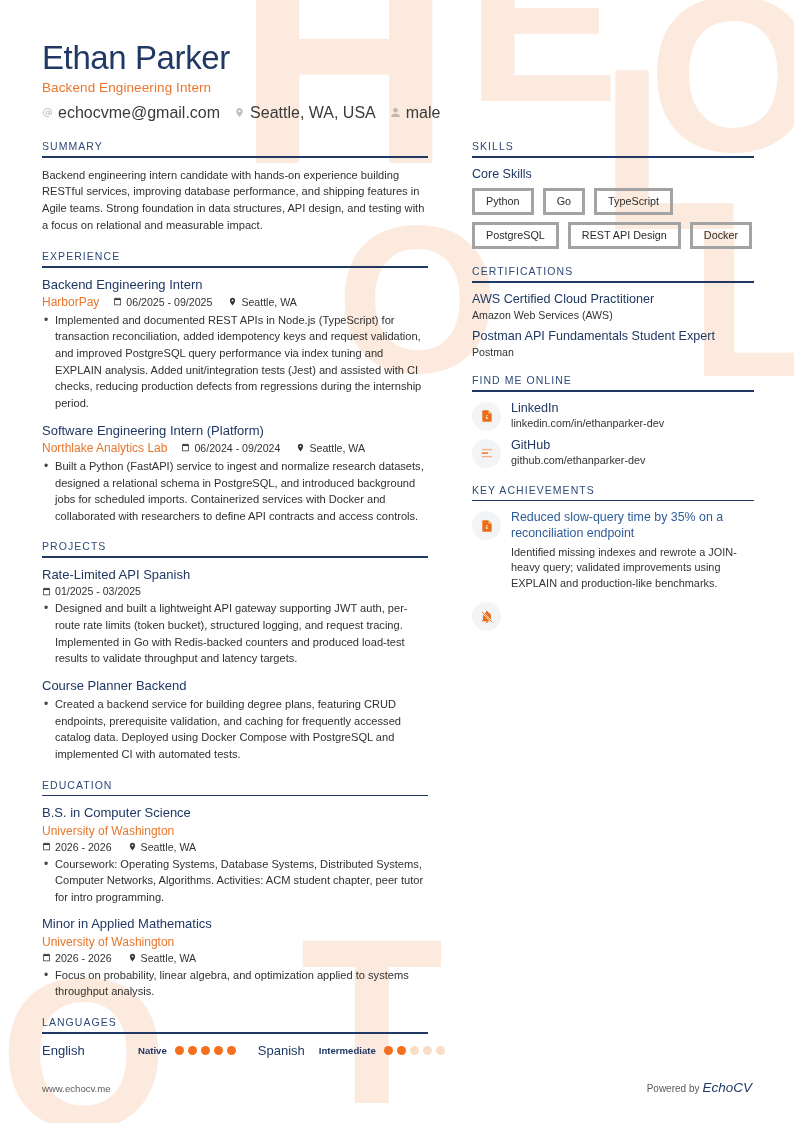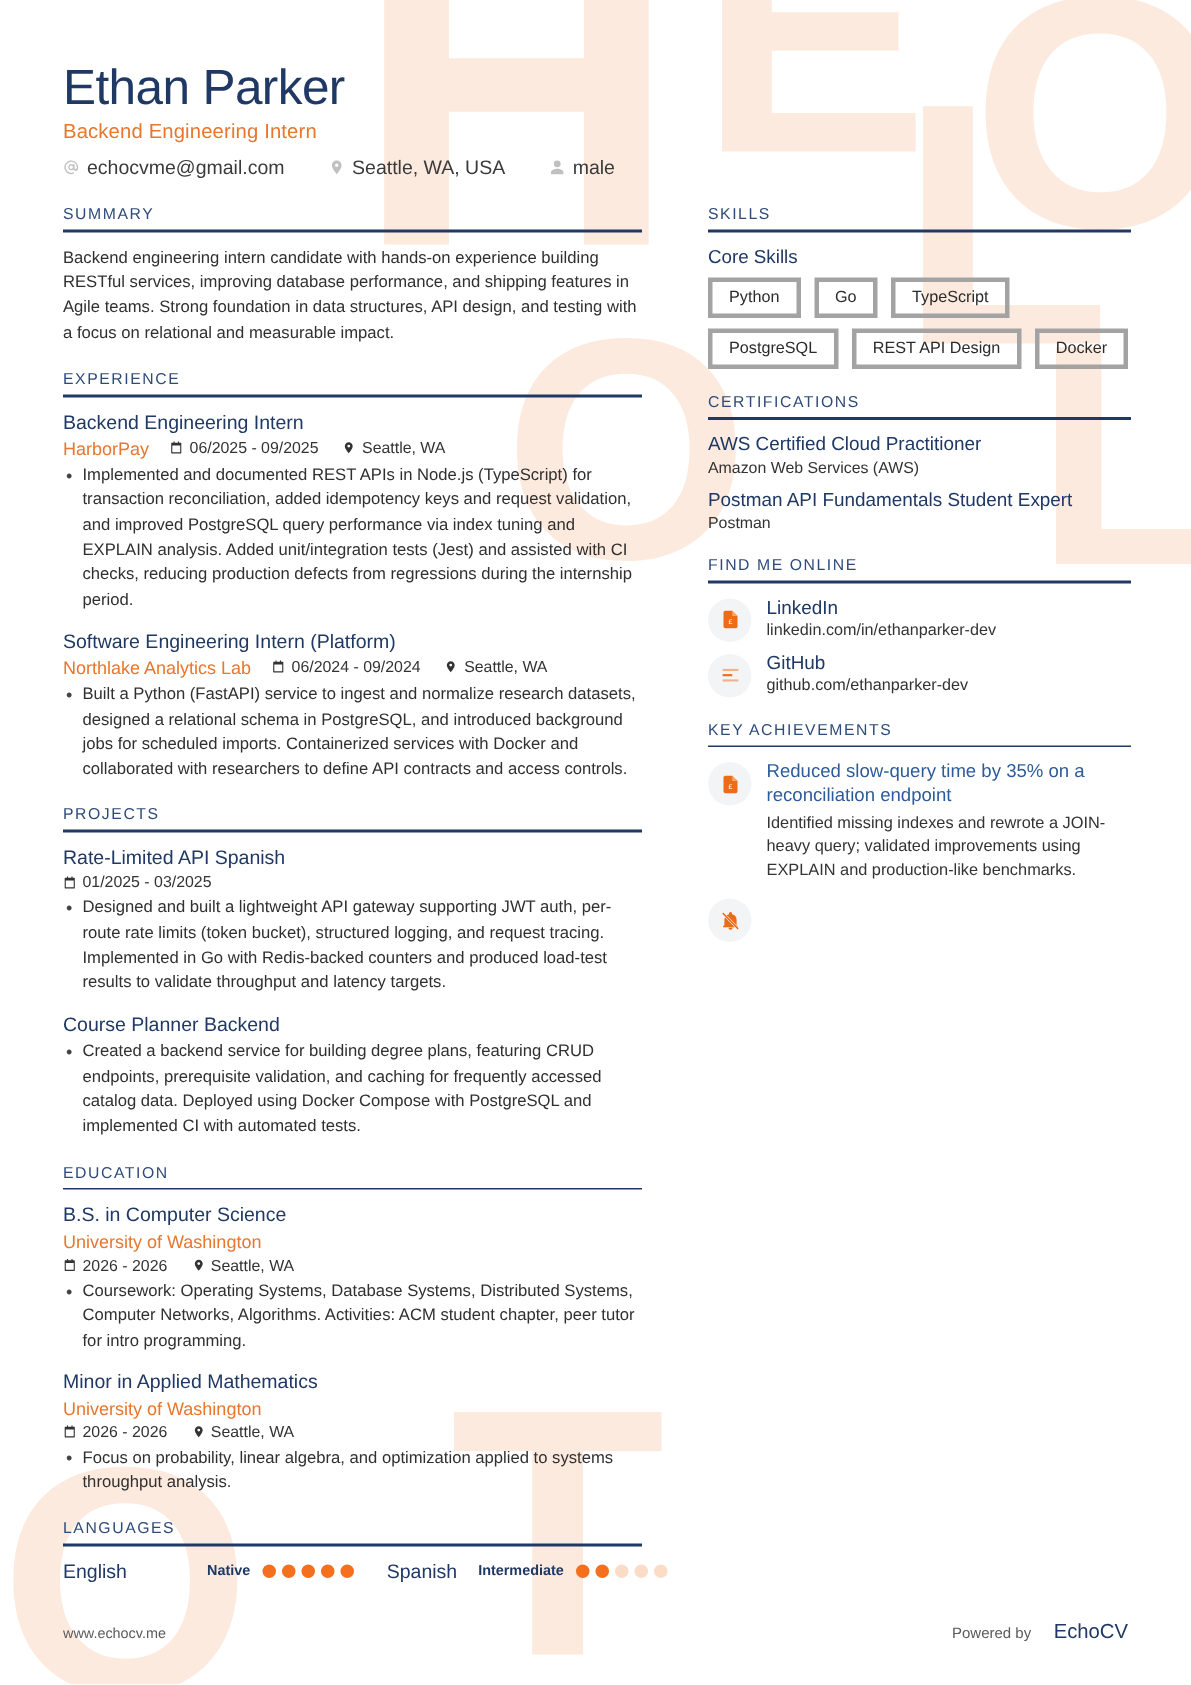--- a/index.html
+++ b/index.html
@@ -71,22 +71,22 @@
   }
   .headline {
     font-size: 13.5px;
     color: #e8762c;
     margin-bottom: 9px;
     letter-spacing: 0.1px;
   }
   .contact-row {
     display: flex;
     align-items: center;
-    gap: 20px;
-    font-size: 13px;
+    gap: 5px;
+    font-size: 16px;
     color: #3a3a3a;
     margin-bottom: 2px;
     flex-wrap: wrap;
   }
   .contact-item {
     display: inline-flex;
     align-items: center;
     gap: 5px;
     margin-right: 9px;
   }
@@ -240,21 +240,22 @@
     align-items: baseline;
     justify-content: space-between;
     z-index: 3;
   }
   .foot-url { font-size: 9.6px; color: #5a5a5a; }
   .foot-brand { font-size: 10px; color: #5a5a5a; }
   .foot-brand .brand-name {
     font-size: 13.5px;
     color: #1f3864;
     font-weight: 400;
-    margin-left: 15px;
+    margin-left: 3px;
+    font-style: italic;
   }
 </style>
 </head>
 <body>
 
 <div class="page">
 
   <div class="watermark">
     <div class="wm wm-h">H</div>
     <div class="wm wm-e">E</div>

